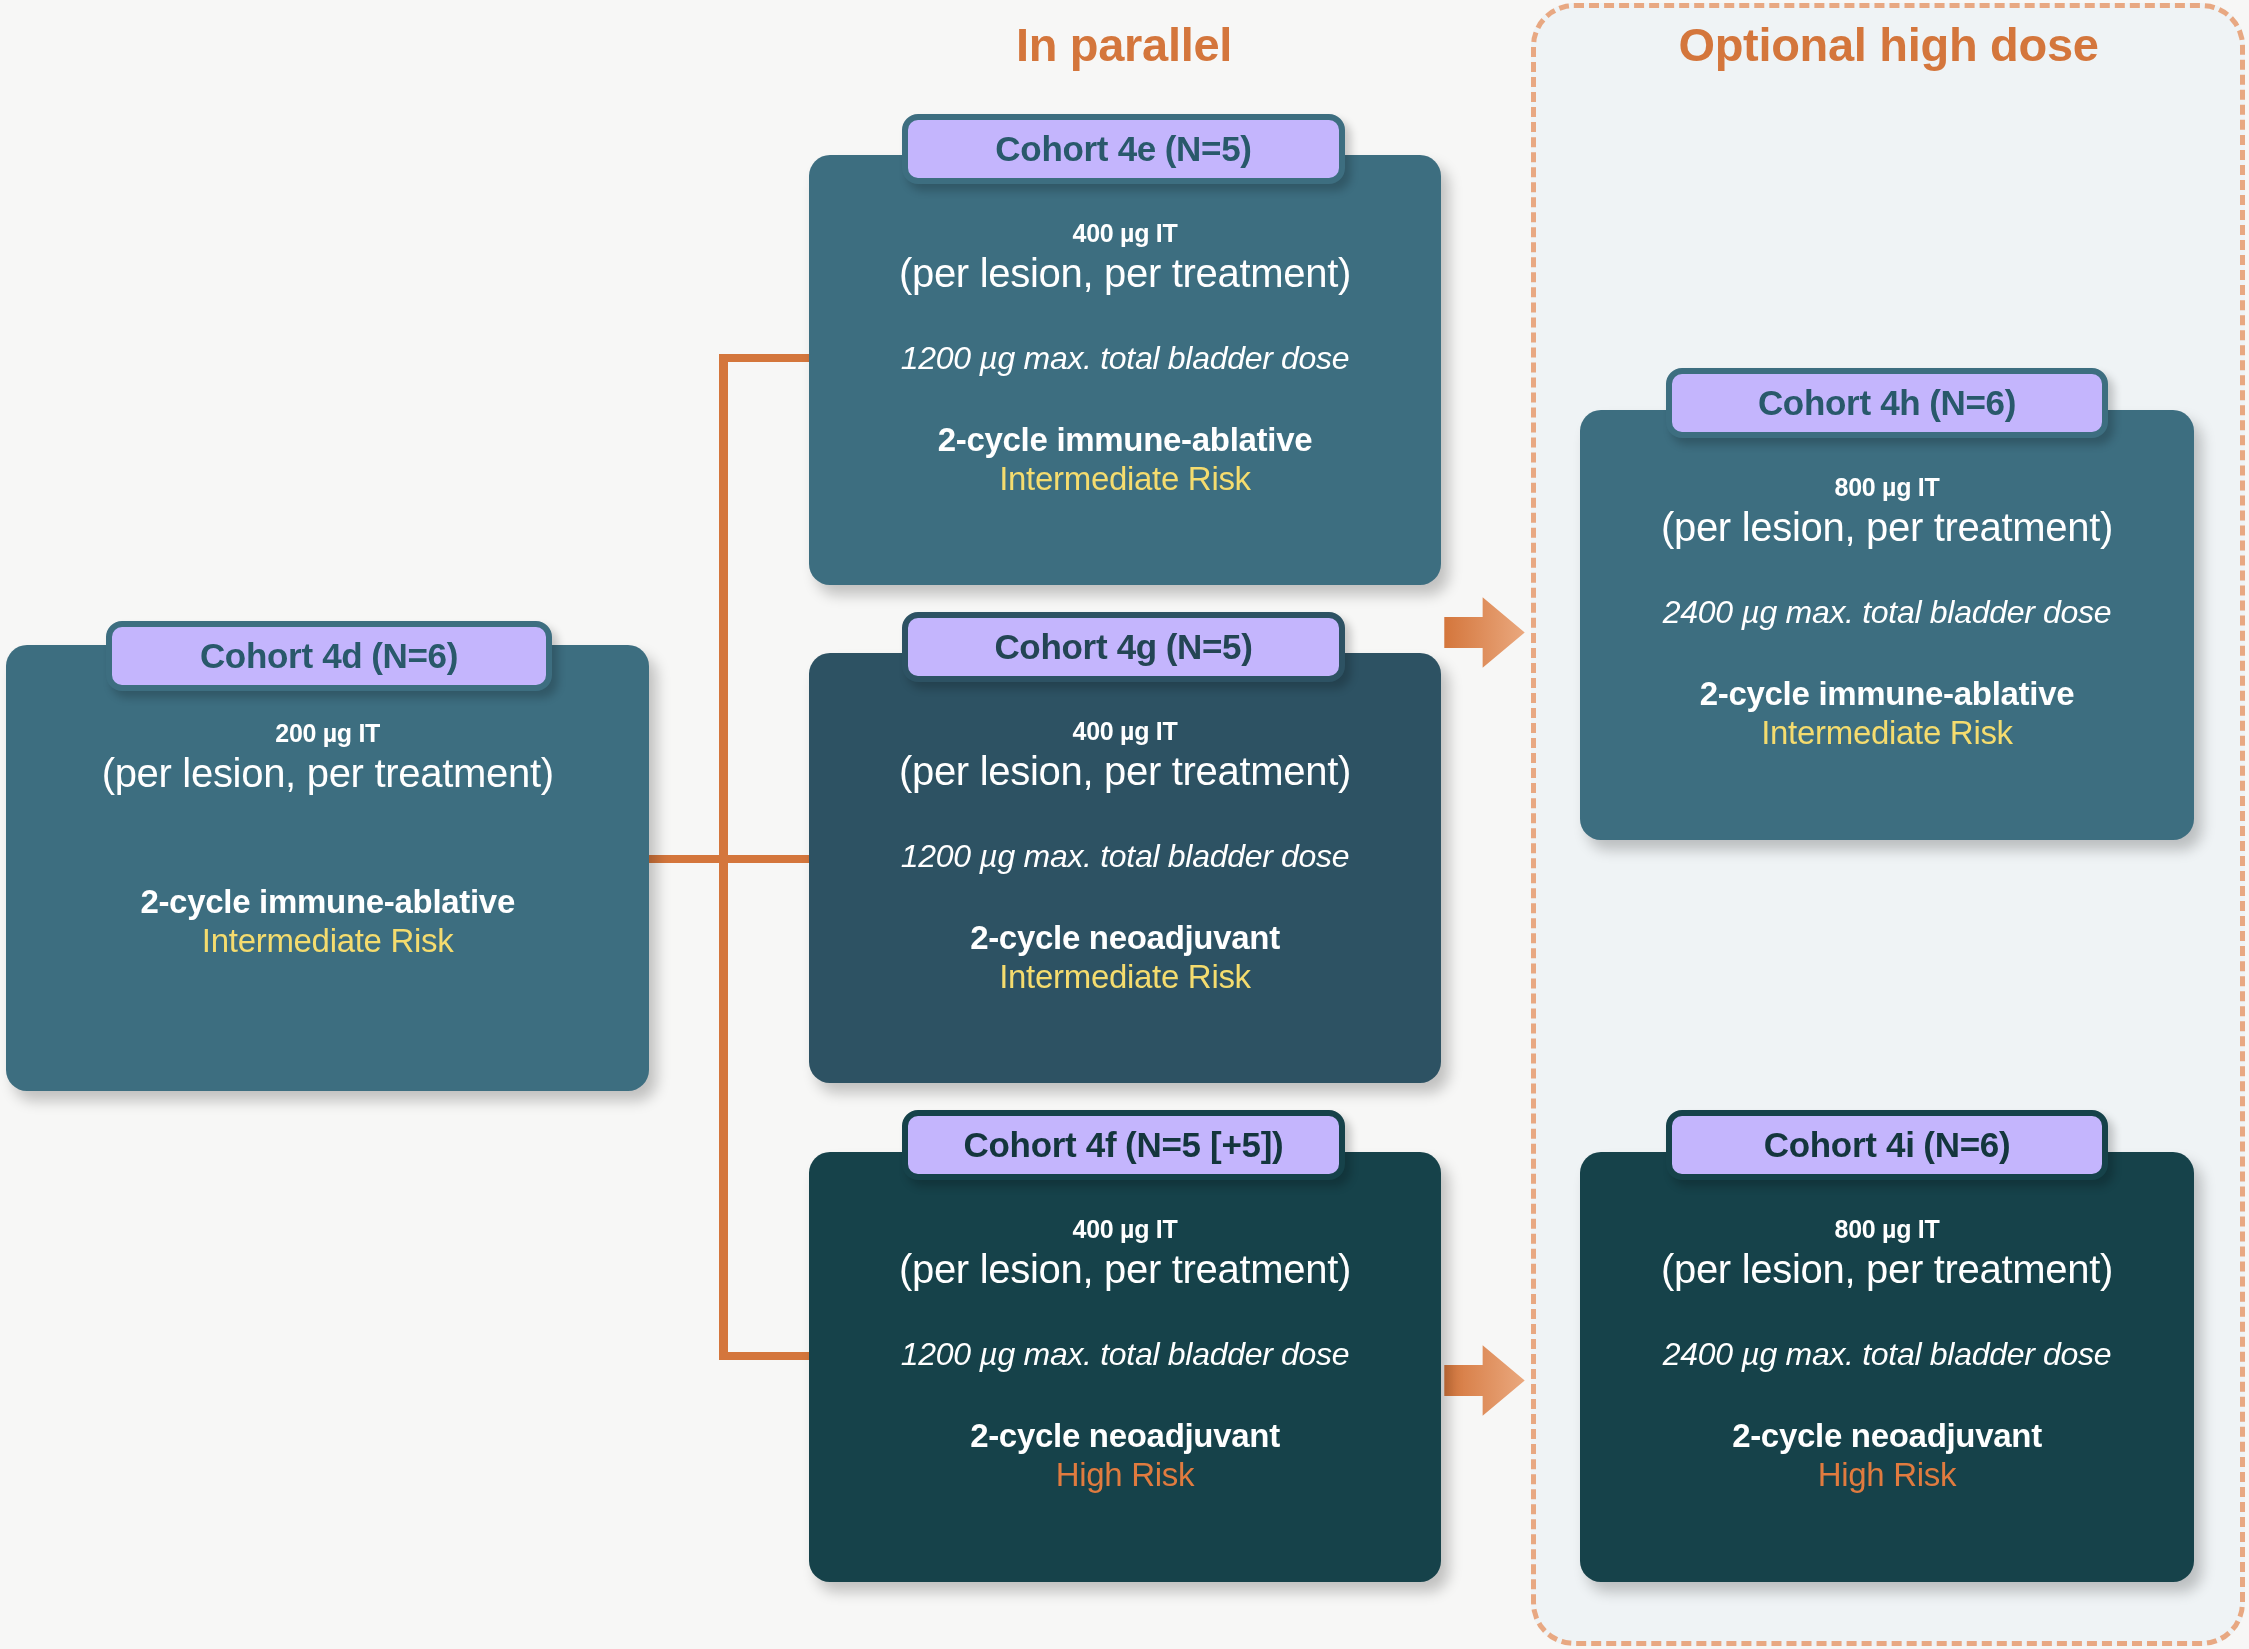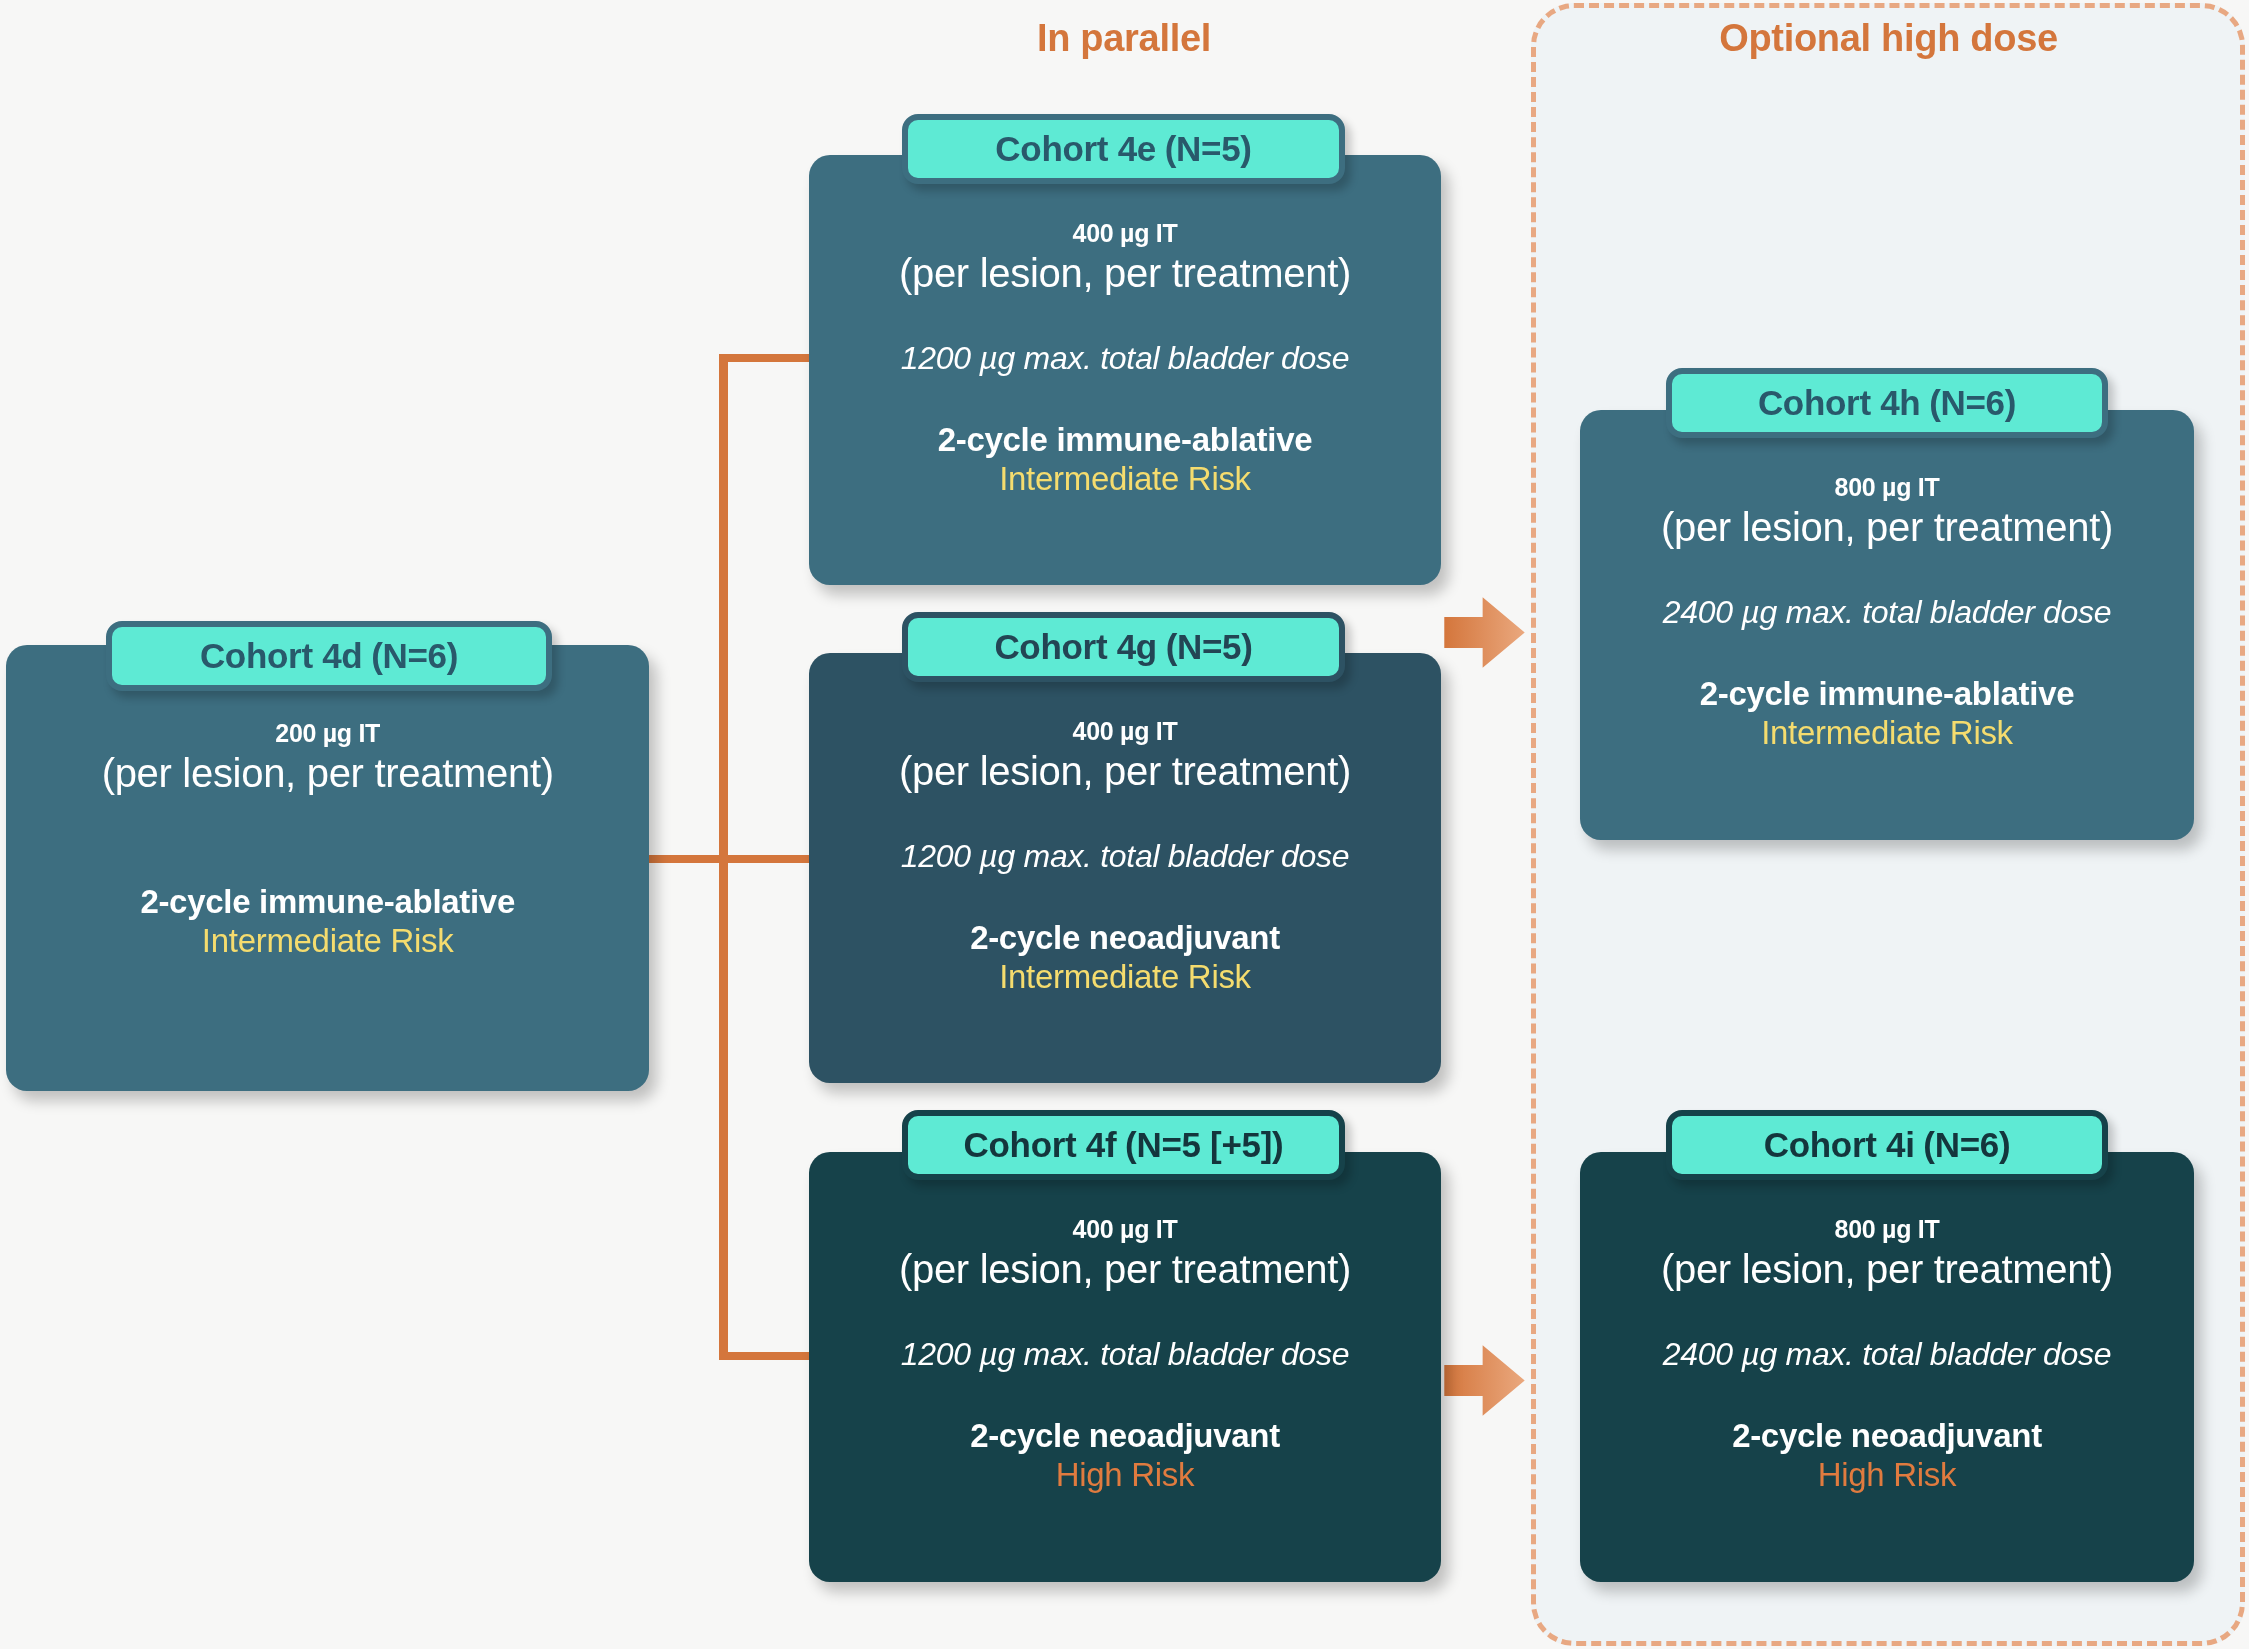--- a/index.html
+++ b/index.html
@@ -26,21 +26,21 @@
     height: 1643px;
     background: #eff3f5;
     border: 5.6px dashed #e8a882;
     border-radius: 43px;
   }
 
   
   .section-header {
     position: absolute;
     color: #d4763c;
-    font-size: 38px;
+    font-size: 47px;
     font-weight: bold;
     text-align: center;
     white-space: nowrap;
     letter-spacing: -0.3px;
   }
   #hdr-parallel { left: 863px; top: 17.4px; width: 522px; }
   #hdr-highdose { left: 1553px; top: 17.4px; width: 671px; }
 
   
   .cohort-box {
@@ -48,21 +48,21 @@
     border-radius: 21px;
     box-shadow: 7.5px 10px 13.7px rgba(0,0,0,0.22);
   }
   .cohort-box.shade-light  { background: #3d6e80; }
   .cohort-box.shade-mid    { background: #2d5263; }
   .cohort-box.shade-dark   { background: #16424a; }
 
   
   .cohort-tab {
     position: absolute;
-    background: #5eead4;
+    background: #c4b5fd;
     border-radius: 16px;
     display: flex;
     align-items: center;
     justify-content: center;
     white-space: nowrap;
     box-shadow: 5.6px 6.8px 8.7px rgba(0,0,0,0.20);
     z-index: 5;
     height: 70px;
   }
   .cohort-tab.border-light { border: 6.8px solid #3d6e80; }

